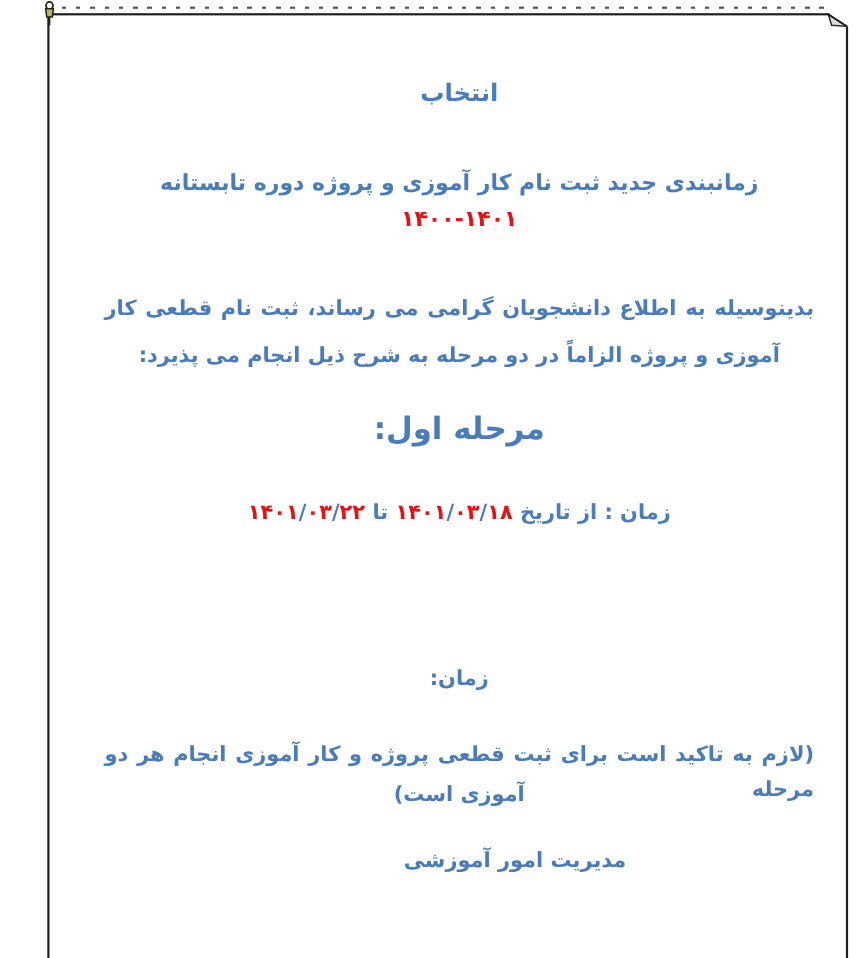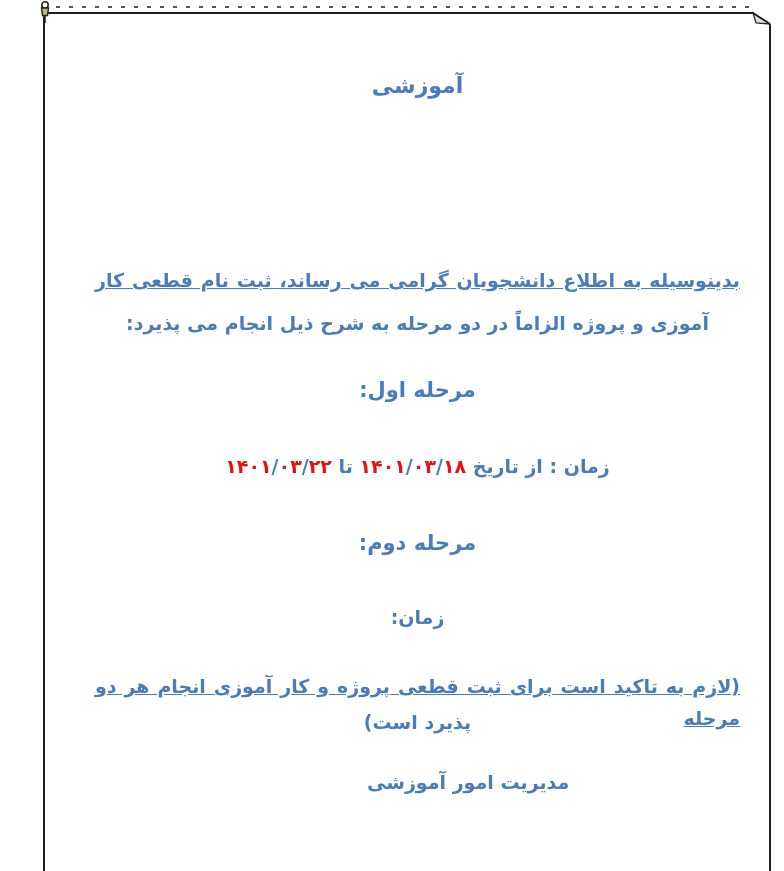--- a/index.html
+++ b/index.html
@@ -28,24 +28,24 @@
   .fold{position:absolute;left:744px;top:6px;width:34px;height:26px;}
   
   .line{
     position:absolute;left:95px;width:645px;
     direction:rtl;unicode-bidi:embed;
     color:var(--text-blue);
     font-size:19px;line-height:32px;
     text-align:center;
   }
   .center{text-align:center;}
-  .justify{text-align:justify;text-align-last:justify;text-decoration:underline;}
+  .justify{text-align:justify;text-align-last:justify;}
   .title{font-size:22px;}
   .subtitle{font-size:20px;}
-  .stage-heading{font-size:21px;}
+  .stage-heading{font-size:28px;}
   .red{color:var(--highlight-red);}
   .date{color:var(--highlight-red);}
   .date .slash{color:var(--text-blue);}
   .signature{padding-left:272px;text-align:left;direction:rtl;}
   .signature-inner{display:inline-block;}
 </style>
 </head>
 <body>
 
 <div class="page">
@@ -63,37 +63,40 @@
     </svg>
   </div>
 
   <div class="fold">
     <svg width="34" height="26" viewBox="0 0 34 26">
       <polygon points="9,7 26,18 12,17" fill="#dcdcdc" stroke="#2a2a2a" stroke-width="1.3"></polygon>
       <line x1="9" y1="7" x2="26" y2="18" stroke="#1f1f1f" stroke-width="1.6"></line>
     </svg>
   </div>
 
-  <div class="line center title" style="top:70px">آموزشی</div>
+  <div class="line center title" style="top:70px">انتخاب</div>
 
+  <div class="line center subtitle" style="top:150px">
+    <span>زمانبندی جدید ثبت نام کار آموزی و پروژه دوره تابستانه</span>
+    <span class="red">۱۴۰۱-۱۴۰۰</span>
+  </div>
 
   <div class="line justify" style="top:264px">بدینوسیله به اطلاع دانشجویان گرامی می رساند، ثبت نام قطعی کار</div>
   <div class="line" style="top:307px">آموزی و پروژه الزاماً در دو مرحله به شرح ذیل انجام می پذیرد:</div>
 
   <div class="line stage-heading" style="top:374px">مرحله اول:</div>
   <div class="line" style="top:450px">
     <span>زمان : از تاریخ</span>
     <span class="date">۱۴۰۱<span class="slash">/</span>۰۳<span class="slash">/</span>۱۸</span>
     <span>تا</span>
     <span class="date">۱۴۰۱<span class="slash">/</span>۰۳<span class="slash">/</span>۲۲</span>
   </div>
 
-  <div class="line stage-heading" style="top:527px">مرحله دوم:</div>
   <div class="line" style="top:601px">زمان:</div>
 
   <div class="line justify" style="top:670px">(لازم به تاکید است برای ثبت قطعی پروژه و کار آموزی انجام هر دو مرحله</div>
-  <div class="line" style="top:706px">پذیرد است)</div>
+  <div class="line" style="top:706px">آموزی است)</div>
 
   <div class="line signature" style="top:766px">
     <span class="signature-inner">مدیریت امور آموزشی</span>
   </div>
 
 </div>
 
 </body></html>

